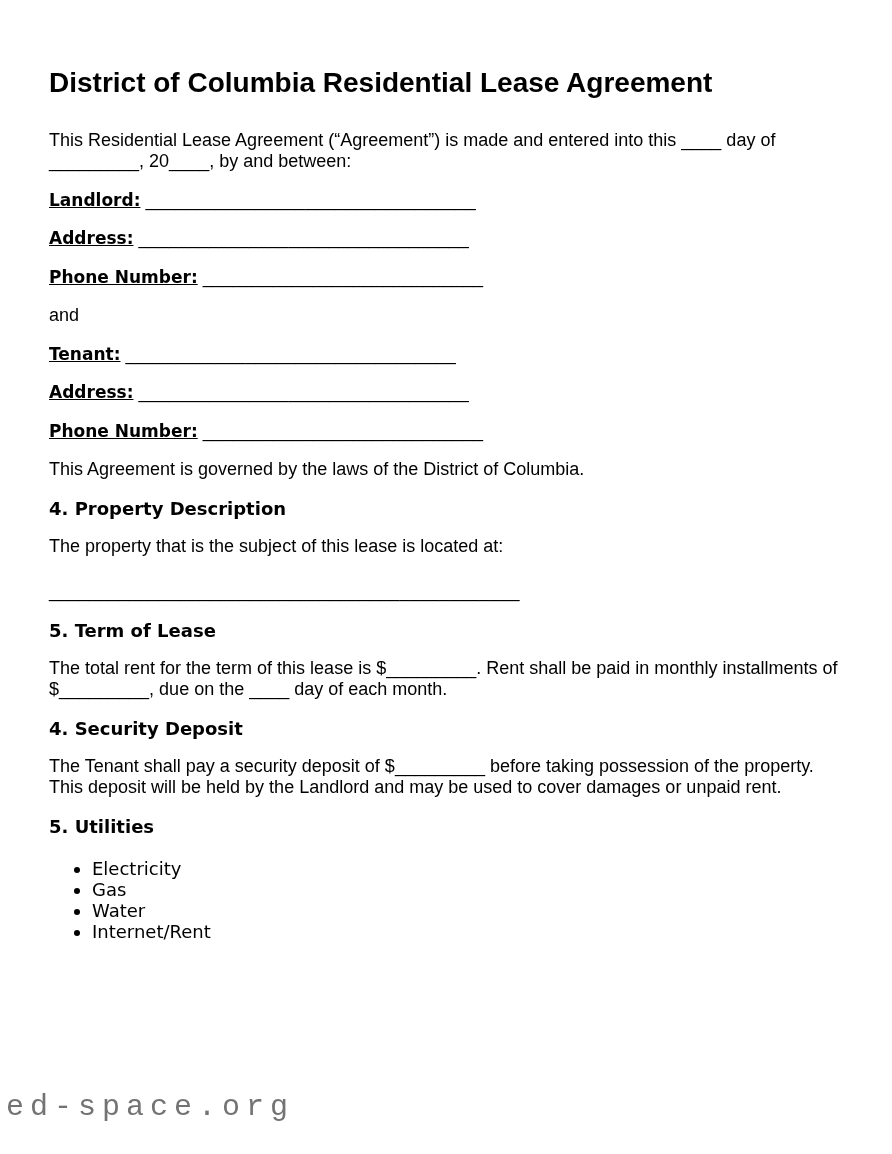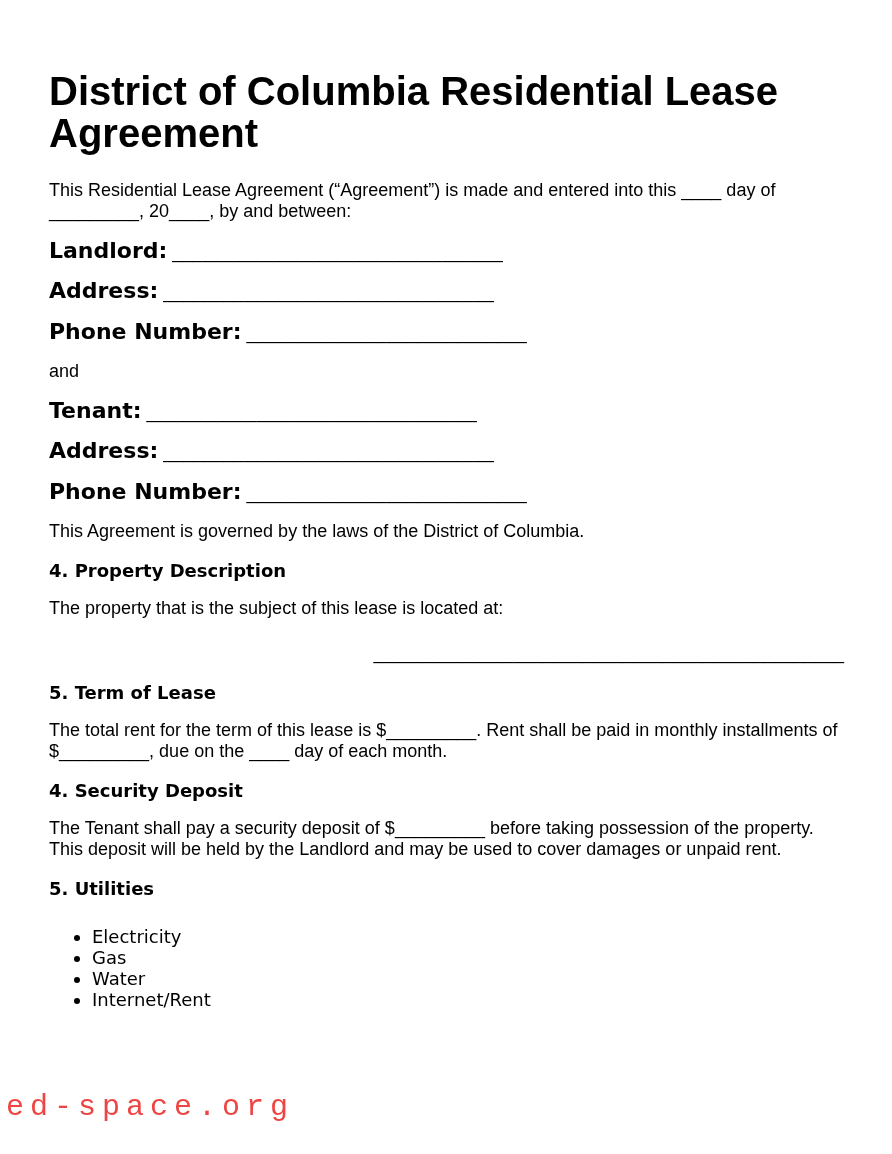--- a/index.html
+++ b/index.html
@@ -15,69 +15,69 @@
     color: #000000;
     overflow: hidden;
   }
   .content {
     padding: 62px 48px 0 49px;
     width: 795px;
   }
   h1.doc-title {
     font-family: "Liberation Sans", sans-serif;
     font-weight: bold;
-    font-size: 40px;
+    font-size: 28px;
     line-height: 42px;
     letter-spacing: 0px;
-    margin: 8px 0 26px 0;
+    margin: 0 0 26px 0;
   }
   p.body-text {
     font-family: "Liberation Sans", sans-serif;
     font-size: 18px;
     line-height: 21px;
     margin: 17.5px 0;
   }
   p.field-line {
     font-family: "Liberation Sans", sans-serif;
     font-size: 18px;
     line-height: 21px;
     margin: 17.5px 0;
     white-space: nowrap;
   }
   .bold-label {
     font-family: "DejaVu Sans", sans-serif;
     font-weight: bold;
-    font-size: 22px;
+    font-size: 17px;
+    text-decoration: underline;
   }
   .blank {
     font-family: "Liberation Sans", sans-serif;
     font-size: 18px;
     letter-spacing: 0;
     text-align: right;
   }
   p.section-heading {
     font-family: "DejaVu Sans", sans-serif;
     font-weight: bold;
     font-size: 18px;
     line-height: 21px;
     margin: 17.5px 0;
   }
   p.blank-line {
     font-family: "Liberation Sans", sans-serif;
     font-size: 18px;
     line-height: 21px;
     margin: 24px 0 17.5px 0;
     white-space: nowrap;
-    text-align: right;
   }
   ul.utilities-list {
     font-family: "DejaVu Sans", sans-serif;
     font-size: 18px;
     line-height: 21px;
-    margin: 27px 0;
+    margin: 21px 0;
     padding-left: 43px;
     list-style-type: disc;
   }
   .watermark {
     position: absolute;
     left: 6px;
     top: 1090px;
     font-family: "Liberation Mono", monospace;
     font-size: 30px;
     letter-spacing: 6px;
@@ -126,14 +126,14 @@
 
     <ul class="utilities-list">
       <li>Electricity</li>
       <li>Gas</li>
       <li>Water</li>
       <li>Internet/Rent</li>
     </ul>
 
   </div>
 
-  <div class="watermark" style="color: #ef4444;">ed-space.org</div>
+  <div class="watermark" style="color: #737373;">ed-space.org</div>
 </div>
 
 </body></html>

